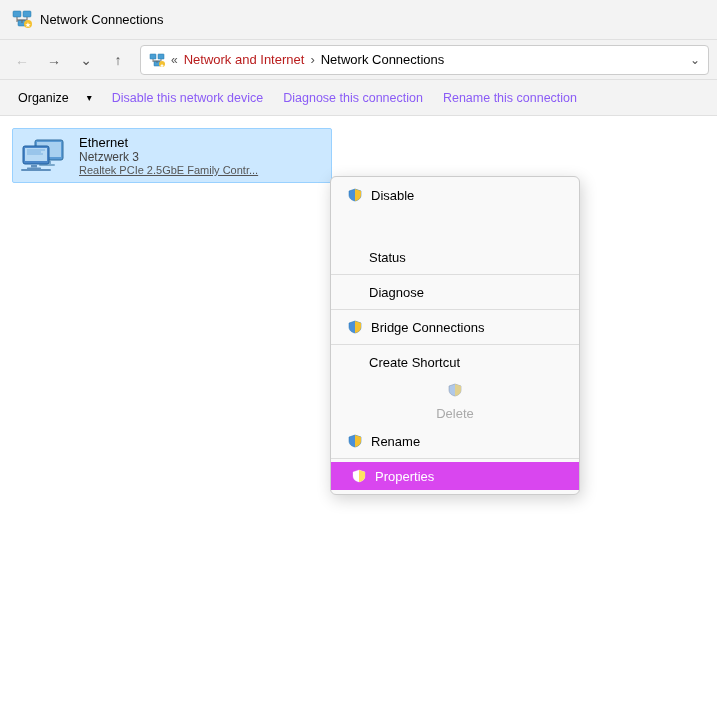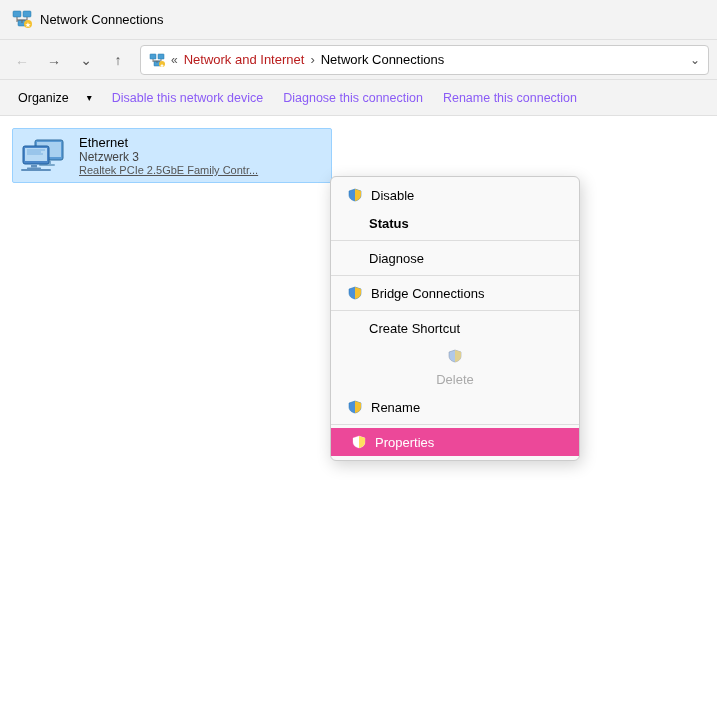--- a/index.html
+++ b/index.html
@@ -166,25 +166,25 @@
     .menu-item {
       display: flex;
       align-items: center;
       gap: 8px;
       padding: 6px 16px;
       cursor: pointer;
       font-size: 13px;
       color: #000;
     }
     .menu-item.selected {
-      background: #ec4899;
+      background: #d946ef;
       color: #fff;
       padding-left: 20px;
     }
-    .menu-item.bold-item { font-weight: 700; }
+    .menu-item.bold-item { font-weight: 400; margin-top: 34px; }
     .menu-item.disabled-item { color: #aaa; cursor: default; flex-direction: column; }
     .menu-divider {
       height: 1px;
       background: #ddd;
       margin: 3px 0;
     }
     .shield-icon {
       width: 16px;
       height: 16px;
       display: inline-flex;

